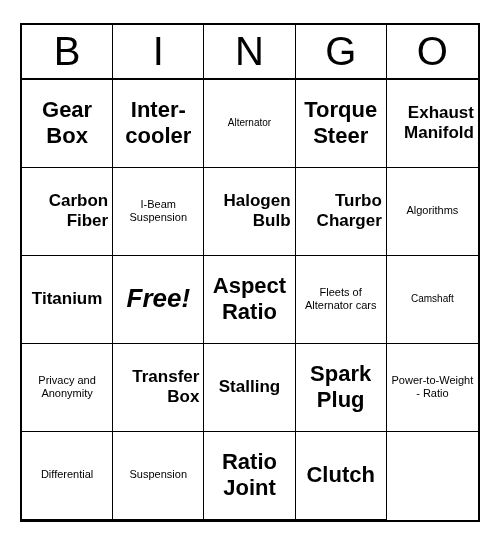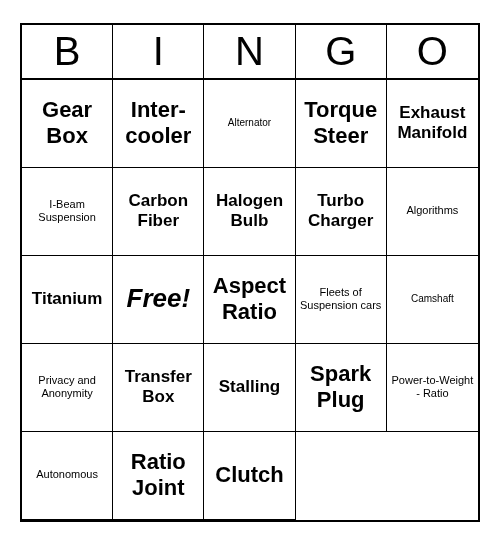--- a/index.html
+++ b/index.html
@@ -53,20 +53,21 @@
     .bingo-cell:nth-child(n+21) {
       
     }
     .bingo-cell.large-text {
       font-size: 22px;
       font-weight: bold;
     }
     .bingo-cell.medium-text {
       font-size: 17px;
       font-weight: bold;
+      text-align: right;
     }
     .bingo-cell.small-text {
       font-size: 11px;
     }
     .bingo-cell.free {
       font-size: 26px;
       font-weight: bold;
       font-style: italic;
     }
     .outer {
@@ -83,32 +84,33 @@
       <div class="bingo-header-cell">N</div>
       <div class="bingo-header-cell">G</div>
       <div class="bingo-header-cell">O</div>
     </div>
   <div class="bingo-grid">
   <div class="bingo-cell large-text">Gear Box</div>
       <div class="bingo-cell large-text">Inter-cooler</div>
       <div class="bingo-cell">Alternator</div>
       <div class="bingo-cell large-text">Torque Steer</div>
       <div class="bingo-cell medium-text">Exhaust Manifold</div>
+      <div class="bingo-cell medium-text">Carbon Fiber</div>
       <div class="bingo-cell small-text">I-Beam Suspension</div>
-      <div class="bingo-cell medium-text">Carbon Fiber</div>
       <div class="bingo-cell medium-text">Halogen Bulb</div>
       <div class="bingo-cell medium-text">Turbo Charger</div>
       <div class="bingo-cell small-text">Algorithms</div>
       <div class="bingo-cell medium-text">Titanium</div>
       <div class="bingo-cell free">Free!</div>
       <div class="bingo-cell large-text">Aspect Ratio</div>
-      <div class="bingo-cell small-text">Fleets of Suspension cars</div>
+      <div class="bingo-cell small-text">Fleets of Alternator cars</div>
       <div class="bingo-cell">Camshaft</div>
       <div class="bingo-cell small-text">Privacy and Anonymity</div>
       <div class="bingo-cell medium-text">Transfer Box</div>
       <div class="bingo-cell medium-text">Stalling</div>
       <div class="bingo-cell large-text">Spark Plug</div>
       <div class="bingo-cell small-text">Power-to-Weight - Ratio</div>
-      <div class="bingo-cell small-text">Autonomous</div>
+      <div class="bingo-cell small-text">Differential</div>
+      <div class="bingo-cell small-text">Suspension</div>
       <div class="bingo-cell large-text">Ratio Joint</div>
       <div class="bingo-cell large-text">Clutch</div>
     </div>
 </div>
 
 </body></html>

